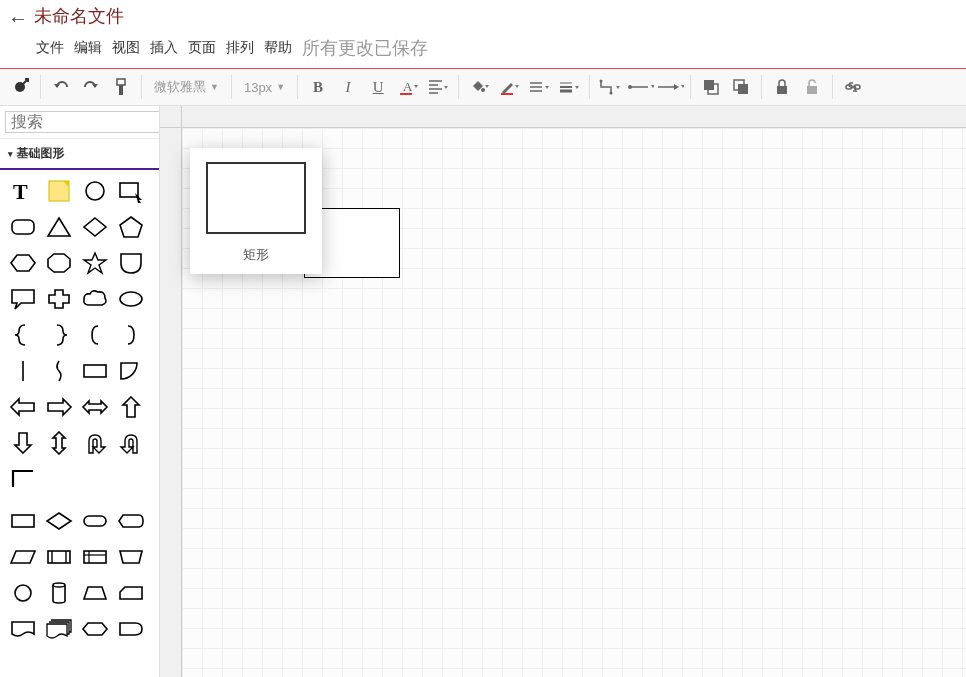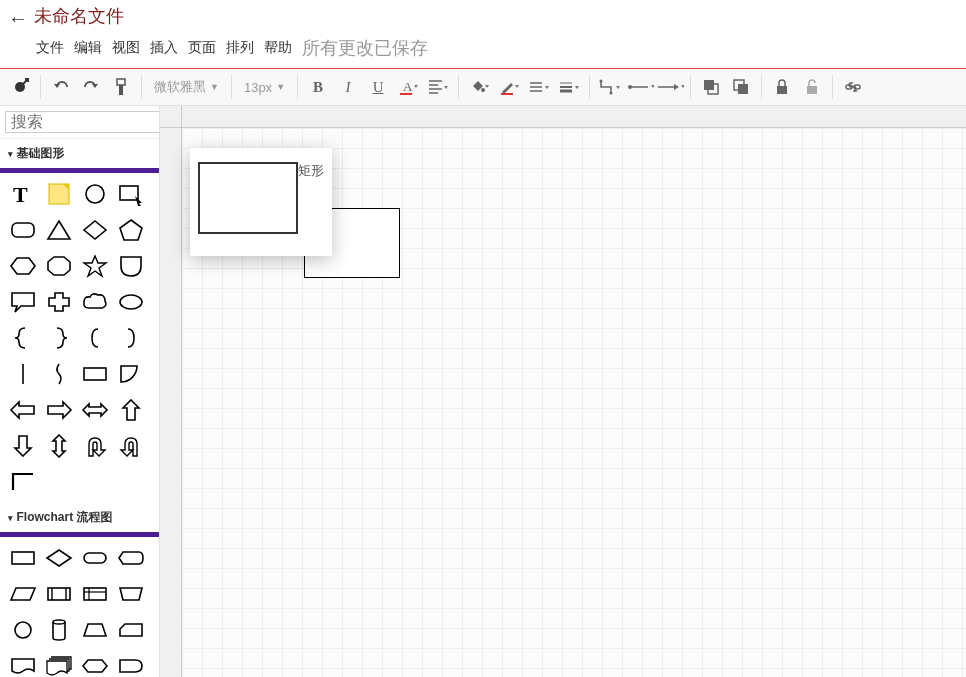--- a/index.html
+++ b/index.html
@@ -13,34 +13,34 @@
 .toolbar { display: flex; align-items: center; height: 38px; background: #f8f8f8; border-top: 1px solid #ef4444; border-bottom: 1px solid #e0e0e0; padding: 0 6px; gap: 2px; }
 .tbtn { display: flex; align-items: center; justify-content: center; width: 28px; height: 28px; cursor: pointer; border-radius: 2px; }
 .tsep { width: 1px; height: 24px; background: #ddd; margin: 0 4px; }
 .tsel { display: flex; align-items: center; height: 26px; padding: 0 6px; color: #999; cursor: pointer; }
 .tsel .dd { margin-left: 4px; font-size: 9px; }
 .tbtn svg, .tsel svg { display: block; }
 .main { display: flex; height: calc(677px - 32px - 34px - 38px); }
 .sidebar { width: 160px; background: #fff; border-right: 1px solid #e0e0e0; overflow-y: auto; overflow-x: hidden; }
 .searchwrap { padding: 5px; display: flex; border-bottom: 1px solid #eee; }
 .searchbox { flex: 1; height: 22px; border: 1px solid #ccc; border-right: none; padding: 0 5px; font-size: 16px; outline: none; }
-.cat { padding: 6px 8px; font-size: 12px; font-weight: bold; cursor: pointer; display: flex; align-items: center; border-bottom: 5px solid #4c1d95;}
+.cat { padding: 6px 8px; font-size: 12px; font-weight: bold; cursor: pointer; display: flex; align-items: center; border-bottom: 2px solid #4c1d95;}
 .cat::before { content: "▾"; font-size: 9px; margin-right: 4px; }
 .shapes { display: flex; flex-wrap: wrap; padding: 4px 0 4px 6px; gap: 2px; }
 .shape { width: 34px; height: 34px; display: flex; align-items: center; justify-content: center; cursor: move; }
 .shape svg { width: 28px; height: 24px; }
 .canvas-area { flex: 1; position: relative; overflow: hidden; }
 .ruler-h { position: absolute; top: 0; left: 22px; right: 0; height: 22px; background: #f0f0f0; border-bottom: 1px solid #ccc; }
 .ruler-v { position: absolute; top: 22px; left: 0; width: 22px; bottom: 0; background: #f0f0f0; border-right: 1px solid #ccc; }
 .ruler-corner { position: absolute; top: 0; left: 0; width: 22px; height: 22px; background: #f0f0f0; border-right: 1px solid #ccc; border-bottom: 1px solid #ccc; }
 .canvas { position: absolute; top: 22px; left: 22px; right: 0; bottom: 0; background: #fcfcfc;
   background-image: linear-gradient(#eee 1px, transparent 1px), linear-gradient(90deg, #eee 1px, transparent 1px);
   background-size: 20px 20px; }
 .placed { position: absolute; border: 1px solid #000; background: #fff; }
-.tooltip { position: absolute; background: #fff; box-shadow: 0 4px 18px rgba(0,0,0,0.25); padding: 14px 8px 10px; display: flex; flex-direction: row; align-items: flex-start; z-index: 100; }
+.tooltip { position: absolute; background: #fff; box-shadow: 0 4px 18px rgba(0,0,0,0.25); padding: 14px 16px 10px; display: flex; flex-direction: column; align-items: center; z-index: 100; }
 .tooltip .preview { width: 100px; height: 72px; border: 2px solid #333; margin-bottom: 12px; }
 .tooltip .label { font-size: 13px; color: #555; }
 </style>
 </head>
 <body>
 
 <div class="header">
   <span class="back">←</span>
   <span class="title">未命名文件</span>
 </div>
@@ -376,23 +376,20 @@
           <svg viewBox="0 0 28 24">
             <path d="M20 22 V10 Q20 4 14 4 Q8 4 8 10 V16 H4 L10 22 L16 16 H12 V10 Q12 8 14 8 Q16 8 16 10 V22 Z" fill="none" stroke="#000" stroke-width="1.4"></path>
           </svg>
         </div>
       <div class="shape">
           <svg viewBox="0 0 28 24">
             <path d="M4 20 V4 H24" fill="none" stroke="#000" stroke-width="2.2"></path>
           </svg>
         </div>
     </div>
-    <div class="cat">
-        <span>Flowchart 流程图</span>
-      </div>
     <div class="shapes">
       <div class="shape">
           <svg viewBox="0 0 28 24">
             <rect x="3" y="6" width="22" height="12" fill="none" stroke="#000" stroke-width="1.6"></rect>
           </svg>
         </div>
       <div class="shape">
           <svg viewBox="0 0 28 24">
             <path d="M14 4 L26 12 L14 20 L2 12 Z" fill="none" stroke="#000" stroke-width="1.6"></path>
           </svg>

